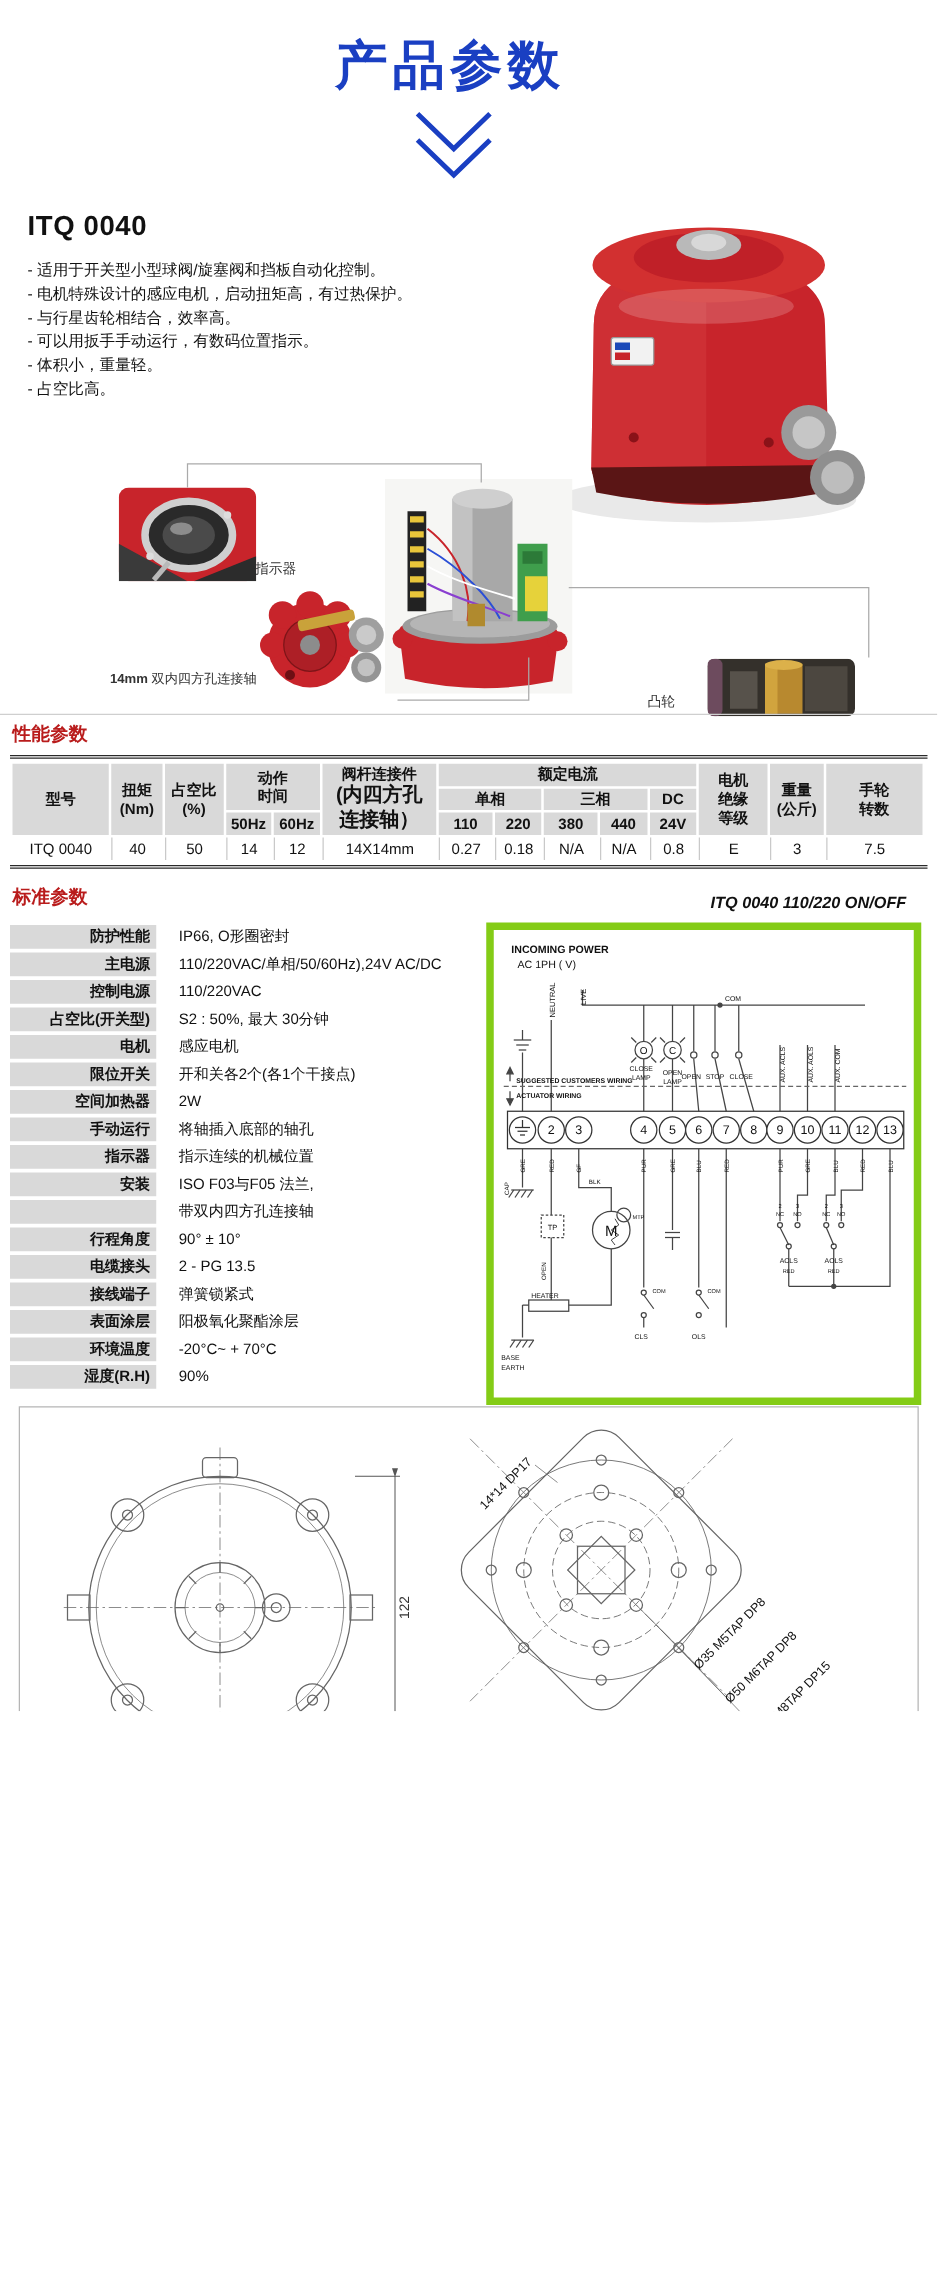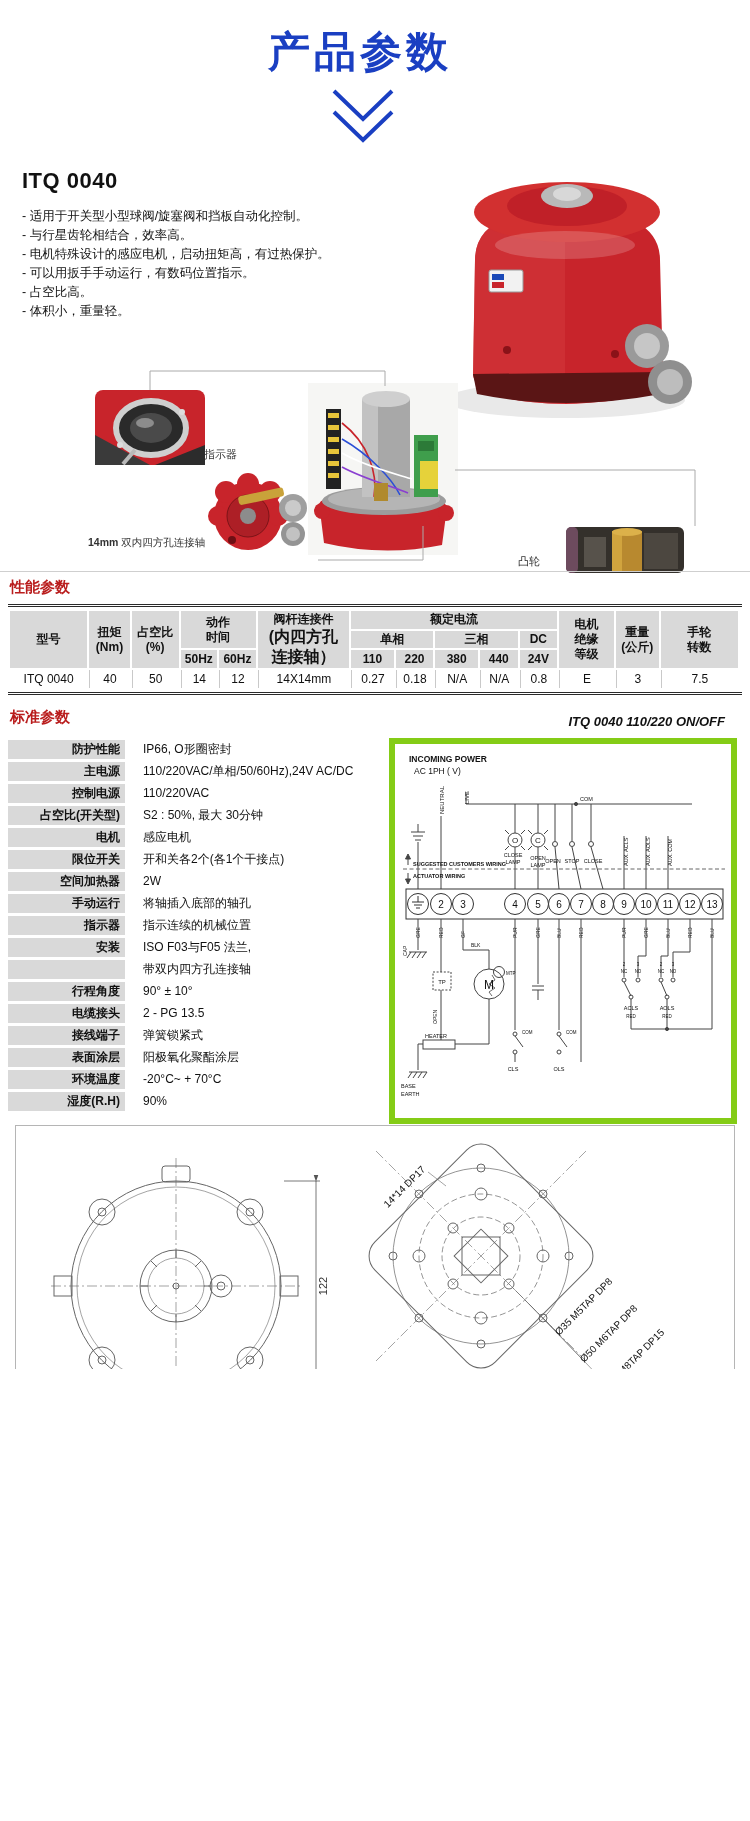--- a/index.html
+++ b/index.html
@@ -51,25 +51,25 @@
   <div class="main-title">产品参数</div>
   <svg class="chevron" width="66" height="60" viewBox="0 0 66 60">
     <polyline points="4,3 33,31 62,3" fill="none" stroke="#1a3fc2" stroke-width="4"></polyline>
     <polyline points="4,24 33,52 62,24" fill="none" stroke="#1a3fc2" stroke-width="4"></polyline>
   </svg>
 
   <div class="model-heading">ITQ 0040</div>
   <div class="features">
 
   <div>- 适用于开关型小型球阀/旋塞阀和挡板自动化控制。</div>
+      <div>- 电机特殊设计的感应电机，启动扭矩高，有过热保护。</div>
       <div>- 与行星齿轮相结合，效率高。</div>
-      <div>- 电机特殊设计的感应电机，启动扭矩高，有过热保护。</div>
       <div>- 可以用扳手手动运行，有数码位置指示。</div>
+      <div>- 体积小，重量轻。</div>
       <div>- 占空比高。</div>
-      <div>- 体积小，重量轻。</div>
     </div>
 
   <svg class="photo" style="top:150px;left:415px" width="290" height="285" viewBox="0 0 290 285">
     <ellipse cx="150" cy="250" rx="120" ry="18" fill="#e9e9e9"></ellipse>
     <path d="M60,110 Q60,60 150,58 Q245,60 245,110 L248,225 Q240,252 150,254 Q62,252 58,225 Z" fill="#c8242b"></path>
     <path d="M60,110 Q60,60 150,58 L150,254 Q62,252 58,225 Z" fill="#d4383c" opacity="0.55"></path>
     <ellipse cx="152" cy="62" rx="93" ry="30" fill="#d23030"></ellipse>
     <ellipse cx="152" cy="56" rx="60" ry="20" fill="#c02028"></ellipse>
     <ellipse cx="152" cy="46" rx="26" ry="12" fill="#b9b9b9"></ellipse>
     <ellipse cx="152" cy="44" rx="14" ry="7" fill="#d8d8d8"></ellipse>

